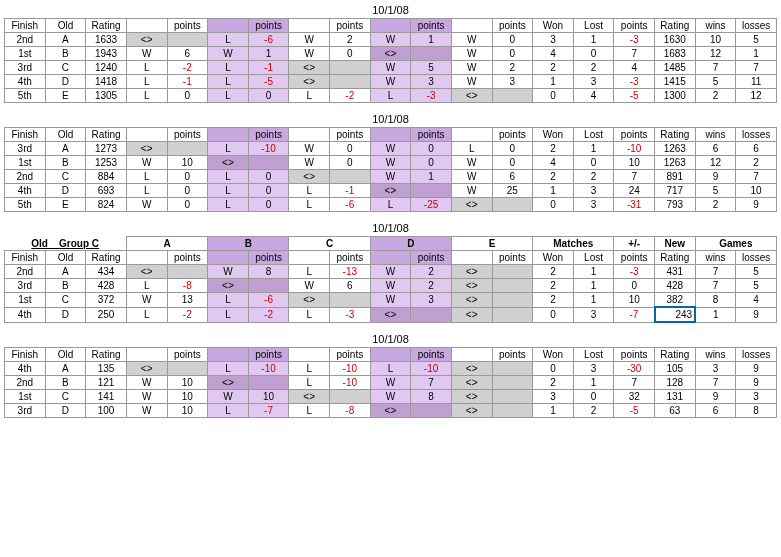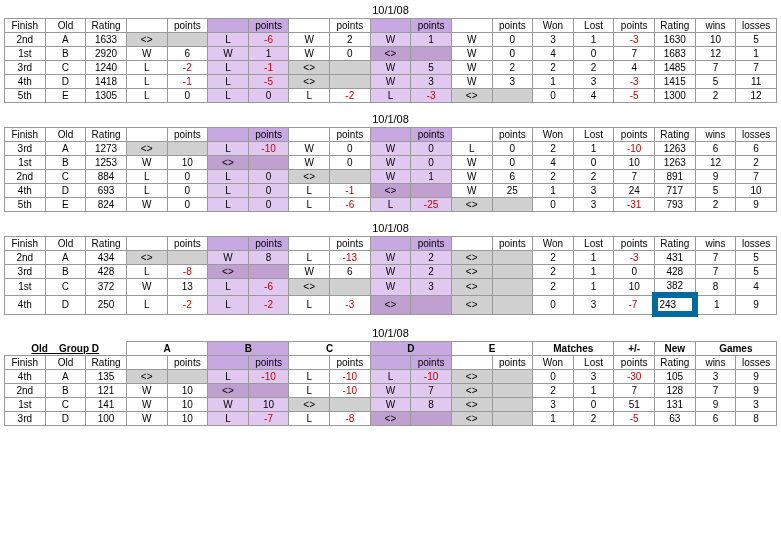--- a/index.html
+++ b/index.html
@@ -83,21 +83,21 @@
             <td style="text-align:center;border:1px solid #999;">3</td>
             <td style="text-align:center;border:1px solid #999;">1</td>
             <td style="text-align:center;border:1px solid #999;color:#cc0000;">-3</td>
             <td style="text-align:center;border:1px solid #999;">1630</td>
             <td style="text-align:center;border:1px solid #999;">10</td>
             <td style="text-align:center;border:1px solid #999;">5</td>
           </tr>
           <tr>
             <td style="text-align:center;border:1px solid #999;">1st</td>
             <td style="text-align:center;border:1px solid #999;">B</td>
-            <td style="text-align:center;border:1px solid #999;">2920</td>
+            <td style="text-align:center;border:1px solid #999;">1943</td>
             <td style="text-align:center;border:1px solid #999;background:#fff;">W</td>
             <td style="text-align:center;border:1px solid #999;background:#fff;">6</td>
             <td style="text-align:center;border:1px solid #999;background:#e0c8f0;">W</td>
             <td style="text-align:center;border:1px solid #999;background:#e0c8f0;">1</td>
             <td style="text-align:center;border:1px solid #999;background:#fff;">W</td>
             <td style="text-align:center;border:1px solid #999;background:#fff;">0</td>
             <td style="text-align:center;border:1px solid #999;background:#c0a0d0;">&lt;&gt;</td>
             <td style="text-align:center;border:1px solid #999;background:#c0a0d0;"></td>
             <td style="text-align:center;border:1px solid #999;background:#fff;">W</td>
             <td style="text-align:center;border:1px solid #999;background:#fff;">0</td>
@@ -295,143 +295,31 @@
             <td style="text-align:center;border:1px solid #999;background:#fff;color:#cc0000;">-6</td>
             <td style="text-align:center;border:1px solid #999;background:#e0c8f0;">L</td>
             <td style="text-align:center;border:1px solid #999;background:#e0c8f0;color:#cc0000;">-25</td>
             <td style="text-align:center;border:1px solid #999;background:#d0d0d0;">&lt;&gt;</td>
             <td style="text-align:center;border:1px solid #999;background:#d0d0d0;"></td>
             <td style="text-align:center;border:1px solid #999;">0</td>
             <td style="text-align:center;border:1px solid #999;">3</td>
             <td style="text-align:center;border:1px solid #999;color:#cc0000;">-31</td>
             <td style="text-align:center;border:1px solid #999;">793</td>
             <td style="text-align:center;border:1px solid #999;">2</td>
-            <td style="text-align:center;border:1px solid #999;">9</td>
-          </tr>
-        </tbody>
-      </table>
-    </div>
-    <div class="section">
-      <div class="section-title">10/1/08</div>
-      <table>
-        <tbody>
-          <tr>
-            <td style="border:1px solid #999;text-align:center;">Finish</td>
-            <td style="border:1px solid #999;text-align:center;">Old</td>
-            <td style="border:1px solid #999;text-align:center;">Rating</td>
-            <td style="border:1px solid #999;text-align:center;"></td>
-            <td style="border:1px solid #999;text-align:center;">points</td>
-            <td style="border:1px solid #999;text-align:center;background:#c8a8e0;"></td>
-            <td style="border:1px solid #999;text-align:center;background:#c8a8e0;">points</td>
-            <td style="border:1px solid #999;text-align:center;"></td>
-            <td style="border:1px solid #999;text-align:center;">points</td>
-            <td style="border:1px solid #999;text-align:center;background:#c8a8e0;"></td>
-            <td style="border:1px solid #999;text-align:center;background:#c8a8e0;">points</td>
-            <td style="border:1px solid #999;text-align:center;"></td>
-            <td style="border:1px solid #999;text-align:center;">points</td>
-            <td style="border:1px solid #999;text-align:center;">Won</td>
-            <td style="border:1px solid #999;text-align:center;">Lost</td>
-            <td style="border:1px solid #999;text-align:center;">points</td>
-            <td style="border:1px solid #999;text-align:center;">Rating</td>
-            <td style="border:1px solid #999;text-align:center;">wins</td>
-            <td style="border:1px solid #999;text-align:center;">losses</td>
-          </tr>
-          <tr>
-            <td style="text-align:center;border:1px solid #999;">2nd</td>
-            <td style="text-align:center;border:1px solid #999;">A</td>
-            <td style="text-align:center;border:1px solid #999;">434</td>
-            <td style="text-align:center;border:1px solid #999;background:#d0d0d0;">&lt;&gt;</td>
-            <td style="text-align:center;border:1px solid #999;background:#d0d0d0;"></td>
-            <td style="text-align:center;border:1px solid #999;background:#e0c8f0;">W</td>
-            <td style="text-align:center;border:1px solid #999;background:#e0c8f0;">8</td>
-            <td style="text-align:center;border:1px solid #999;background:#fff;">L</td>
-            <td style="text-align:center;border:1px solid #999;background:#fff;color:#cc0000;">-13</td>
-            <td style="text-align:center;border:1px solid #999;background:#e0c8f0;">W</td>
-            <td style="text-align:center;border:1px solid #999;background:#e0c8f0;">2</td>
-            <td style="text-align:center;border:1px solid #999;background:#d0d0d0;">&lt;&gt;</td>
-            <td style="text-align:center;border:1px solid #999;background:#d0d0d0;"></td>
-            <td style="text-align:center;border:1px solid #999;">2</td>
-            <td style="text-align:center;border:1px solid #999;">1</td>
-            <td style="text-align:center;border:1px solid #999;color:#cc0000;">-3</td>
-            <td style="text-align:center;border:1px solid #999;">431</td>
-            <td style="text-align:center;border:1px solid #999;">7</td>
-            <td style="text-align:center;border:1px solid #999;">5</td>
-          </tr>
-          <tr>
-            <td style="text-align:center;border:1px solid #999;">3rd</td>
-            <td style="text-align:center;border:1px solid #999;">B</td>
-            <td style="text-align:center;border:1px solid #999;">428</td>
-            <td style="text-align:center;border:1px solid #999;background:#fff;">L</td>
-            <td style="text-align:center;border:1px solid #999;background:#fff;color:#cc0000;">-8</td>
-            <td style="text-align:center;border:1px solid #999;background:#c0a0d0;">&lt;&gt;</td>
-            <td style="text-align:center;border:1px solid #999;background:#c0a0d0;"></td>
-            <td style="text-align:center;border:1px solid #999;background:#fff;">W</td>
-            <td style="text-align:center;border:1px solid #999;background:#fff;">6</td>
-            <td style="text-align:center;border:1px solid #999;background:#e0c8f0;">W</td>
-            <td style="text-align:center;border:1px solid #999;background:#e0c8f0;">2</td>
-            <td style="text-align:center;border:1px solid #999;background:#d0d0d0;">&lt;&gt;</td>
-            <td style="text-align:center;border:1px solid #999;background:#d0d0d0;"></td>
-            <td style="text-align:center;border:1px solid #999;">2</td>
-            <td style="text-align:center;border:1px solid #999;">1</td>
-            <td style="text-align:center;border:1px solid #999;">0</td>
-            <td style="text-align:center;border:1px solid #999;">428</td>
-            <td style="text-align:center;border:1px solid #999;">7</td>
-            <td style="text-align:center;border:1px solid #999;">5</td>
-          </tr>
-          <tr>
-            <td style="text-align:center;border:1px solid #999;">1st</td>
-            <td style="text-align:center;border:1px solid #999;">C</td>
-            <td style="text-align:center;border:1px solid #999;">372</td>
-            <td style="text-align:center;border:1px solid #999;background:#fff;">W</td>
-            <td style="text-align:center;border:1px solid #999;background:#fff;">13</td>
-            <td style="text-align:center;border:1px solid #999;background:#e0c8f0;">L</td>
-            <td style="text-align:center;border:1px solid #999;background:#e0c8f0;color:#cc0000;">-6</td>
-            <td style="text-align:center;border:1px solid #999;background:#d0d0d0;">&lt;&gt;</td>
-            <td style="text-align:center;border:1px solid #999;background:#d0d0d0;"></td>
-            <td style="text-align:center;border:1px solid #999;background:#e0c8f0;">W</td>
-            <td style="text-align:center;border:1px solid #999;background:#e0c8f0;">3</td>
-            <td style="text-align:center;border:1px solid #999;background:#d0d0d0;">&lt;&gt;</td>
-            <td style="text-align:center;border:1px solid #999;background:#d0d0d0;"></td>
-            <td style="text-align:center;border:1px solid #999;">2</td>
-            <td style="text-align:center;border:1px solid #999;">1</td>
-            <td style="text-align:center;border:1px solid #999;">10</td>
-            <td style="text-align:center;border:1px solid #999;">382</td>
-            <td style="text-align:center;border:1px solid #999;">8</td>
-            <td style="text-align:center;border:1px solid #999;">4</td>
-          </tr>
-          <tr>
-            <td style="text-align:center;border:1px solid #999;">4th</td>
-            <td style="text-align:center;border:1px solid #999;">D</td>
-            <td style="text-align:center;border:1px solid #999;">250</td>
-            <td style="text-align:center;border:1px solid #999;background:#fff;">L</td>
-            <td style="text-align:center;border:1px solid #999;background:#fff;color:#cc0000;">-2</td>
-            <td style="text-align:center;border:1px solid #999;background:#e0c8f0;">L</td>
-            <td style="text-align:center;border:1px solid #999;background:#e0c8f0;color:#cc0000;">-2</td>
-            <td style="text-align:center;border:1px solid #999;background:#fff;">L</td>
-            <td style="text-align:center;border:1px solid #999;background:#fff;color:#cc0000;">-3</td>
-            <td style="text-align:center;border:1px solid #999;background:#c0a0d0;">&lt;&gt;</td>
-            <td style="text-align:center;border:1px solid #999;background:#c0a0d0;"></td>
-            <td style="text-align:center;border:1px solid #999;background:#d0d0d0;">&lt;&gt;</td>
-            <td style="text-align:center;border:1px solid #999;background:#d0d0d0;"></td>
-            <td style="text-align:center;border:1px solid #999;">0</td>
-            <td style="text-align:center;border:1px solid #999;">3</td>
-            <td style="text-align:center;border:1px solid #999;color:#cc0000;">-7</td>
-            <td style="text-align:left;border:6px solid #0369a1;">243</td>
-            <td style="text-align:center;border:1px solid #999;">1</td>
             <td style="text-align:center;border:1px solid #999;">9</td>
           </tr>
         </tbody>
       </table>
     </div>
     <div class="section">
       <div class="section-title">10/1/08</div>
       <table>
         <tbody>
           <tr class="header-row">
-            <td colspan="3" style="text-align:center; border:none;"><span style="text-decoration:underline;">Old &nbsp;&nbsp; Group D</span></td>
+            <td colspan="3" style="text-align:center; border:none;"><span style="text-decoration:underline;">Old &nbsp;&nbsp; Group C</span></td>
             <td colspan="2" style="text-align:center;border:1px solid #999;background:#fff;">A</td>
             <td colspan="2" style="text-align:center;border:1px solid #999;background:#c8a8e0;">B</td>
             <td colspan="2" style="text-align:center;border:1px solid #999;background:#fff;">C</td>
             <td colspan="2" style="text-align:center;border:1px solid #999;background:#c8a8e0;">D</td>
             <td colspan="2" style="text-align:center;border:1px solid #999;background:#fff;">E</td>
             <td colspan="2" style="text-align:center;border:1px solid #999;background:#fff;">Matches</td>
             <td style="text-align:center;border:1px solid #999;background:#fff;">+/-</td>
             <td style="text-align:center;border:1px solid #999;background:#fff;">New</td>
             <td colspan="2" style="text-align:center;border:1px solid #999;background:#fff;">Games</td>
           </tr>
@@ -450,20 +338,132 @@
             <td style="border:1px solid #999;text-align:center;"></td>
             <td style="border:1px solid #999;text-align:center;">points</td>
             <td style="border:1px solid #999;text-align:center;">Won</td>
             <td style="border:1px solid #999;text-align:center;">Lost</td>
             <td style="border:1px solid #999;text-align:center;">points</td>
             <td style="border:1px solid #999;text-align:center;">Rating</td>
             <td style="border:1px solid #999;text-align:center;">wins</td>
             <td style="border:1px solid #999;text-align:center;">losses</td>
           </tr>
           <tr>
+            <td style="text-align:center;border:1px solid #999;">2nd</td>
+            <td style="text-align:center;border:1px solid #999;">A</td>
+            <td style="text-align:center;border:1px solid #999;">434</td>
+            <td style="text-align:center;border:1px solid #999;background:#d0d0d0;">&lt;&gt;</td>
+            <td style="text-align:center;border:1px solid #999;background:#d0d0d0;"></td>
+            <td style="text-align:center;border:1px solid #999;background:#e0c8f0;">W</td>
+            <td style="text-align:center;border:1px solid #999;background:#e0c8f0;">8</td>
+            <td style="text-align:center;border:1px solid #999;background:#fff;">L</td>
+            <td style="text-align:center;border:1px solid #999;background:#fff;color:#cc0000;">-13</td>
+            <td style="text-align:center;border:1px solid #999;background:#e0c8f0;">W</td>
+            <td style="text-align:center;border:1px solid #999;background:#e0c8f0;">2</td>
+            <td style="text-align:center;border:1px solid #999;background:#d0d0d0;">&lt;&gt;</td>
+            <td style="text-align:center;border:1px solid #999;background:#d0d0d0;"></td>
+            <td style="text-align:center;border:1px solid #999;">2</td>
+            <td style="text-align:center;border:1px solid #999;">1</td>
+            <td style="text-align:center;border:1px solid #999;color:#cc0000;">-3</td>
+            <td style="text-align:center;border:1px solid #999;">431</td>
+            <td style="text-align:center;border:1px solid #999;">7</td>
+            <td style="text-align:center;border:1px solid #999;">5</td>
+          </tr>
+          <tr>
+            <td style="text-align:center;border:1px solid #999;">3rd</td>
+            <td style="text-align:center;border:1px solid #999;">B</td>
+            <td style="text-align:center;border:1px solid #999;">428</td>
+            <td style="text-align:center;border:1px solid #999;background:#fff;">L</td>
+            <td style="text-align:center;border:1px solid #999;background:#fff;color:#cc0000;">-8</td>
+            <td style="text-align:center;border:1px solid #999;background:#c0a0d0;">&lt;&gt;</td>
+            <td style="text-align:center;border:1px solid #999;background:#c0a0d0;"></td>
+            <td style="text-align:center;border:1px solid #999;background:#fff;">W</td>
+            <td style="text-align:center;border:1px solid #999;background:#fff;">6</td>
+            <td style="text-align:center;border:1px solid #999;background:#e0c8f0;">W</td>
+            <td style="text-align:center;border:1px solid #999;background:#e0c8f0;">2</td>
+            <td style="text-align:center;border:1px solid #999;background:#d0d0d0;">&lt;&gt;</td>
+            <td style="text-align:center;border:1px solid #999;background:#d0d0d0;"></td>
+            <td style="text-align:center;border:1px solid #999;">2</td>
+            <td style="text-align:center;border:1px solid #999;">1</td>
+            <td style="text-align:center;border:1px solid #999;">0</td>
+            <td style="text-align:center;border:1px solid #999;">428</td>
+            <td style="text-align:center;border:1px solid #999;">7</td>
+            <td style="text-align:center;border:1px solid #999;">5</td>
+          </tr>
+          <tr>
+            <td style="text-align:center;border:1px solid #999;">1st</td>
+            <td style="text-align:center;border:1px solid #999;">C</td>
+            <td style="text-align:center;border:1px solid #999;">372</td>
+            <td style="text-align:center;border:1px solid #999;background:#fff;">W</td>
+            <td style="text-align:center;border:1px solid #999;background:#fff;">13</td>
+            <td style="text-align:center;border:1px solid #999;background:#e0c8f0;">L</td>
+            <td style="text-align:center;border:1px solid #999;background:#e0c8f0;color:#cc0000;">-6</td>
+            <td style="text-align:center;border:1px solid #999;background:#d0d0d0;">&lt;&gt;</td>
+            <td style="text-align:center;border:1px solid #999;background:#d0d0d0;"></td>
+            <td style="text-align:center;border:1px solid #999;background:#e0c8f0;">W</td>
+            <td style="text-align:center;border:1px solid #999;background:#e0c8f0;">3</td>
+            <td style="text-align:center;border:1px solid #999;background:#d0d0d0;">&lt;&gt;</td>
+            <td style="text-align:center;border:1px solid #999;background:#d0d0d0;"></td>
+            <td style="text-align:center;border:1px solid #999;">2</td>
+            <td style="text-align:center;border:1px solid #999;">1</td>
+            <td style="text-align:center;border:1px solid #999;">10</td>
+            <td style="text-align:center;border:1px solid #999;">382</td>
+            <td style="text-align:center;border:1px solid #999;">8</td>
+            <td style="text-align:center;border:1px solid #999;">4</td>
+          </tr>
+          <tr>
+            <td style="text-align:center;border:1px solid #999;">4th</td>
+            <td style="text-align:center;border:1px solid #999;">D</td>
+            <td style="text-align:center;border:1px solid #999;">250</td>
+            <td style="text-align:center;border:1px solid #999;background:#fff;">L</td>
+            <td style="text-align:center;border:1px solid #999;background:#fff;color:#cc0000;">-2</td>
+            <td style="text-align:center;border:1px solid #999;background:#e0c8f0;">L</td>
+            <td style="text-align:center;border:1px solid #999;background:#e0c8f0;color:#cc0000;">-2</td>
+            <td style="text-align:center;border:1px solid #999;background:#fff;">L</td>
+            <td style="text-align:center;border:1px solid #999;background:#fff;color:#cc0000;">-3</td>
+            <td style="text-align:center;border:1px solid #999;background:#c0a0d0;">&lt;&gt;</td>
+            <td style="text-align:center;border:1px solid #999;background:#c0a0d0;"></td>
+            <td style="text-align:center;border:1px solid #999;background:#d0d0d0;">&lt;&gt;</td>
+            <td style="text-align:center;border:1px solid #999;background:#d0d0d0;"></td>
+            <td style="text-align:center;border:1px solid #999;">0</td>
+            <td style="text-align:center;border:1px solid #999;">3</td>
+            <td style="text-align:center;border:1px solid #999;color:#cc0000;">-7</td>
+            <td style="text-align:right;border:2px solid #0369a1;">243</td>
+            <td style="text-align:center;border:1px solid #999;">1</td>
+            <td style="text-align:center;border:1px solid #999;">9</td>
+          </tr>
+        </tbody>
+      </table>
+    </div>
+    <div class="section">
+      <div class="section-title">10/1/08</div>
+      <table>
+        <tbody>
+          <tr>
+            <td style="border:1px solid #999;text-align:center;">Finish</td>
+            <td style="border:1px solid #999;text-align:center;">Old</td>
+            <td style="border:1px solid #999;text-align:center;">Rating</td>
+            <td style="border:1px solid #999;text-align:center;"></td>
+            <td style="border:1px solid #999;text-align:center;">points</td>
+            <td style="border:1px solid #999;text-align:center;background:#c8a8e0;"></td>
+            <td style="border:1px solid #999;text-align:center;background:#c8a8e0;">points</td>
+            <td style="border:1px solid #999;text-align:center;"></td>
+            <td style="border:1px solid #999;text-align:center;">points</td>
+            <td style="border:1px solid #999;text-align:center;background:#c8a8e0;"></td>
+            <td style="border:1px solid #999;text-align:center;background:#c8a8e0;">points</td>
+            <td style="border:1px solid #999;text-align:center;"></td>
+            <td style="border:1px solid #999;text-align:center;">points</td>
+            <td style="border:1px solid #999;text-align:center;">Won</td>
+            <td style="border:1px solid #999;text-align:center;">Lost</td>
+            <td style="border:1px solid #999;text-align:center;">points</td>
+            <td style="border:1px solid #999;text-align:center;">Rating</td>
+            <td style="border:1px solid #999;text-align:center;">wins</td>
+            <td style="border:1px solid #999;text-align:center;">losses</td>
+          </tr>
+          <tr>
             <td style="text-align:center;border:1px solid #999;">4th</td>
             <td style="text-align:center;border:1px solid #999;">A</td>
             <td style="text-align:center;border:1px solid #999;margin-top:44px;">135</td>
             <td style="text-align:center;border:1px solid #999;background:#d0d0d0;">&lt;&gt;</td>
             <td style="text-align:center;border:1px solid #999;background:#d0d0d0;"></td>
             <td style="text-align:center;border:1px solid #999;background:#e0c8f0;">L</td>
             <td style="text-align:center;border:1px solid #999;background:#e0c8f0;color:#cc0000;">-10</td>
             <td style="text-align:center;border:1px solid #999;background:#fff;">L</td>
             <td style="text-align:center;border:1px solid #999;background:#fff;color:#cc0000;">-10</td>
             <td style="text-align:center;border:1px solid #999;background:#e0c8f0;">L</td>
@@ -507,21 +507,21 @@
             <td style="text-align:center;border:1px solid #999;background:#e0c8f0;">W</td>
             <td style="text-align:center;border:1px solid #999;background:#e0c8f0;">10</td>
             <td style="text-align:center;border:1px solid #999;background:#d0d0d0;">&lt;&gt;</td>
             <td style="text-align:center;border:1px solid #999;background:#d0d0d0;"></td>
             <td style="text-align:center;border:1px solid #999;background:#e0c8f0;">W</td>
             <td style="text-align:center;border:1px solid #999;background:#e0c8f0;">8</td>
             <td style="text-align:center;border:1px solid #999;background:#d0d0d0;">&lt;&gt;</td>
             <td style="text-align:center;border:1px solid #999;background:#d0d0d0;"></td>
             <td style="text-align:center;border:1px solid #999;">3</td>
             <td style="text-align:center;border:1px solid #999;">0</td>
-            <td style="text-align:center;border:1px solid #999;">51</td>
+            <td style="text-align:center;border:1px solid #999;">32</td>
             <td style="text-align:center;border:1px solid #999;">131</td>
             <td style="text-align:center;border:1px solid #999;">9</td>
             <td style="text-align:center;border:1px solid #999;">3</td>
           </tr>
           <tr>
             <td style="text-align:center;border:1px solid #999;">3rd</td>
             <td style="text-align:center;border:1px solid #999;">D</td>
             <td style="text-align:center;border:1px solid #999;">100</td>
             <td style="text-align:center;border:1px solid #999;background:#fff;">W</td>
             <td style="text-align:center;border:1px solid #999;background:#fff;">10</td>

